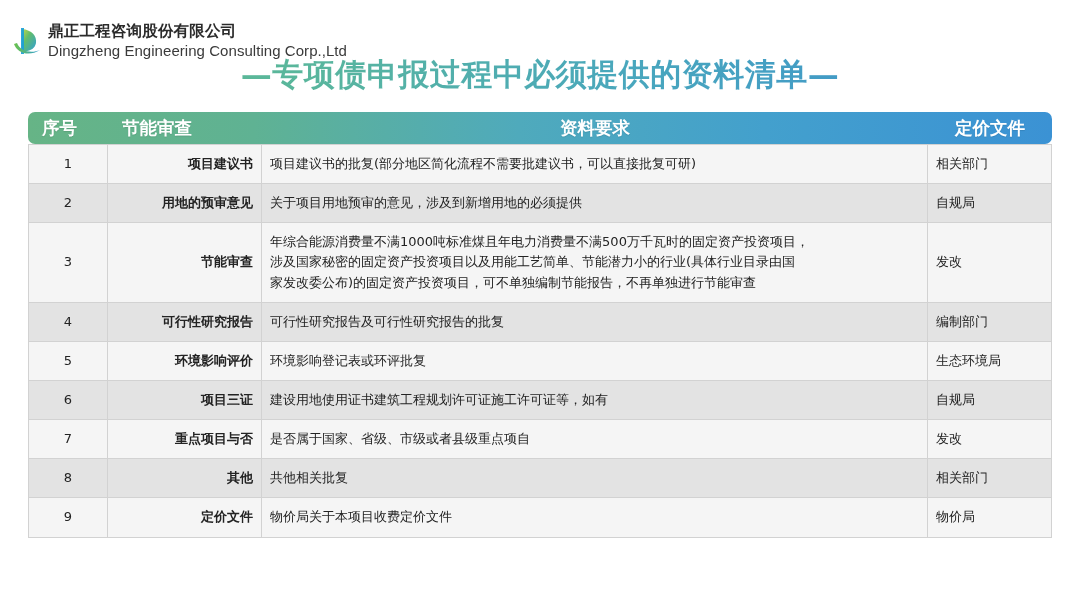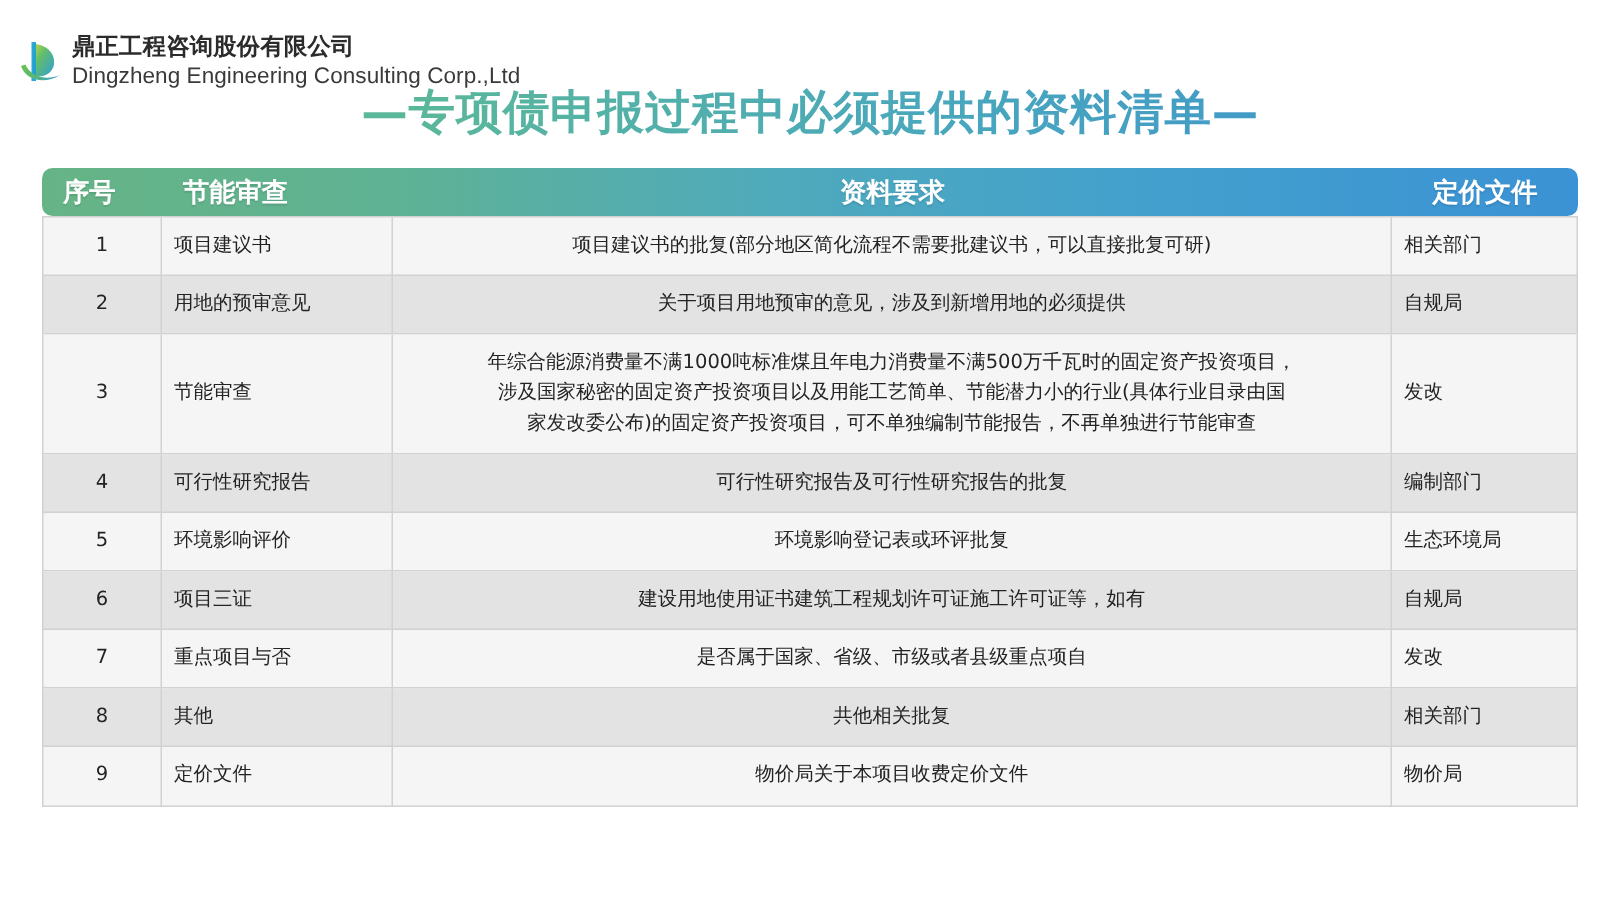--- a/index.html
+++ b/index.html
@@ -79,22 +79,22 @@
     vertical-align: middle;
     line-height: 1.55;
   }
   table.doc-table tbody td:first-child { border-left: 1px solid #d2d2d2; }
   table.doc-table tbody tr:first-child td { border-top: 1px solid #d2d2d2; }
 
   tbody tr.row-odd td  { background: #f5f5f5; }
   tbody tr.row-even td { background: #e3e3e3; }
 
   td.c-seq  { text-align: center; font-size: 13.5px; }
-  td.c-name { text-align: left; }
-  td.c-req  { text-align: center; }
+  td.c-name { text-align: right; font-weight: bold; }
+  td.c-req  { }
   td.c-dept { text-align: left; }
 
   .req-lines span { display: block; }
 </style>
 </head>
 <body>
 
 <div class="page">
 
   <div class="logo-block">

